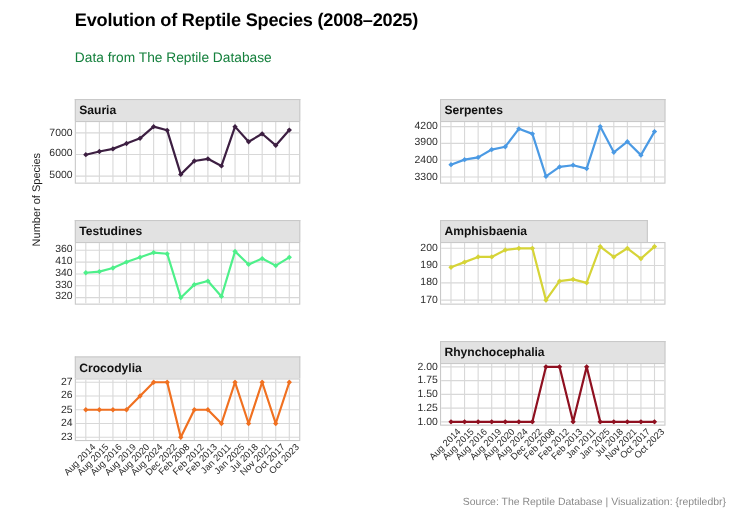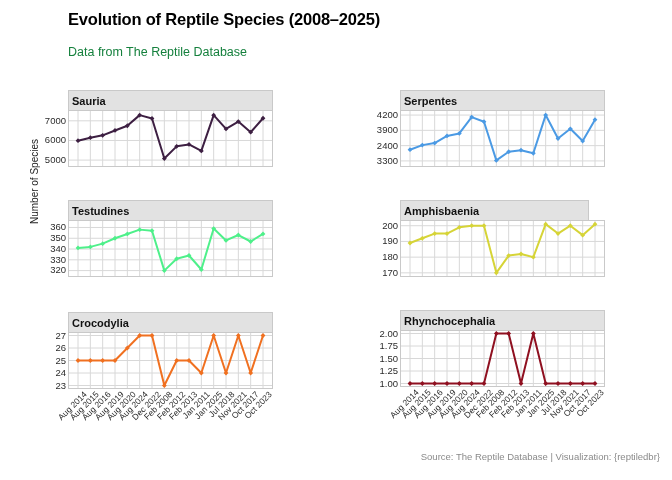--- a/index.html
+++ b/index.html
@@ -207,21 +207,21 @@
             <polygon points="132.33333333333331,46.129411764705885 134.73333333333332,48.529411764705884 132.33333333333331,50.92941176470588 129.9333333333333,48.529411764705884" fill="#4ef08a"></polygon>
             <polygon points="144.66666666666666,5.149019607843135 147.06666666666666,7.549019607843135 144.66666666666666,9.949019607843136 142.26666666666665,7.549019607843135" fill="#4ef08a"></polygon>
             <polygon points="157,17.011764705882353 159.4,19.41176470588235 157,21.81176470588235 154.6,19.41176470588235" fill="#4ef08a"></polygon>
             <polygon points="169.33333333333334,11.619607843137254 171.73333333333335,14.019607843137255 169.33333333333334,16.419607843137253 166.93333333333334,14.019607843137255" fill="#4ef08a"></polygon>
             <polygon points="181.66666666666666,18.090196078431376 184.06666666666666,20.490196078431374 181.66666666666666,22.890196078431373 179.26666666666665,20.490196078431374" fill="#4ef08a"></polygon>
             <polygon points="194,10.541176470588239 196.4,12.941176470588239 194,15.34117647058824 191.6,12.941176470588239" fill="#4ef08a"></polygon>
           </svg>
           <div class="ytick" style="top: 49px;">320</div>
           <div class="ytick" style="top: 38.8235px;">330</div>
           <div class="ytick" style="top: 28.0392px;">340</div>
-          <div class="ytick" style="top: 17.2549px;">350</div>
+          <div class="ytick" style="top: 17.2549px;">410</div>
           <div class="ytick" style="top: 6.47059px;">360</div>
         </div>
       </div>
       <div class="panel" style="left: 400px; top: 200px; width: 189px;">
         <div class="strip">
           <span class="strip-label">Amphisbaenia</span>
         </div>
         <div class="plot" style="width: 205px; height: 57px;">
           <svg width="203" height="55">
             <line x1="9" x2="9" y1="0" y2="55" stroke="#d8d8d8" stroke-width="1"></line>
@@ -261,21 +261,21 @@
             <polygon points="169.33333333333334,2.3142857142857163 171.73333333333335,4.714285714285716 169.33333333333334,7.114285714285716 166.93333333333334,4.714285714285716" fill="#d6d437"></polygon>
             <polygon points="181.66666666666666,11.742857142857142 184.06666666666666,14.142857142857142 181.66666666666666,16.54285714285714 179.26666666666665,14.142857142857142" fill="#d6d437"></polygon>
             <polygon points="194,0.7428571428571442 196.4,3.142857142857144 194,5.5428571428571445 191.6,3.142857142857144" fill="#d6d437"></polygon>
           </svg>
           <div class="ytick" style="top: 51.8571px;">170</div>
           <div class="ytick" style="top: 36.1429px;">180</div>
           <div class="ytick" style="top: 20.4286px;">190</div>
           <div class="ytick" style="top: 4.71429px;">200</div>
         </div>
       </div>
-      <div class="panel" style="left: 68px; top: 312px; width: 205px;">
+      <div class="panel" style="left: 68px; top: 324px; width: 205px;">
         <div class="strip">
           <span class="strip-label">Crocodylia</span>
         </div>
         <div class="plot" style="width: 205px; height: 57px;">
           <svg width="203" height="55">
             <line x1="9" x2="9" y1="0" y2="55" stroke="#d8d8d8" stroke-width="1"></line>
             <line x1="21.333333333333336" x2="21.333333333333336" y1="0" y2="55" stroke="#d8d8d8" stroke-width="1"></line>
             <line x1="33.66666666666667" x2="33.66666666666667" y1="0" y2="55" stroke="#d8d8d8" stroke-width="1"></line>
             <line x1="46" x2="46" y1="0" y2="55" stroke="#d8d8d8" stroke-width="1"></line>
             <line x1="58.333333333333336" x2="58.333333333333336" y1="0" y2="55" stroke="#d8d8d8" stroke-width="1"></line>

